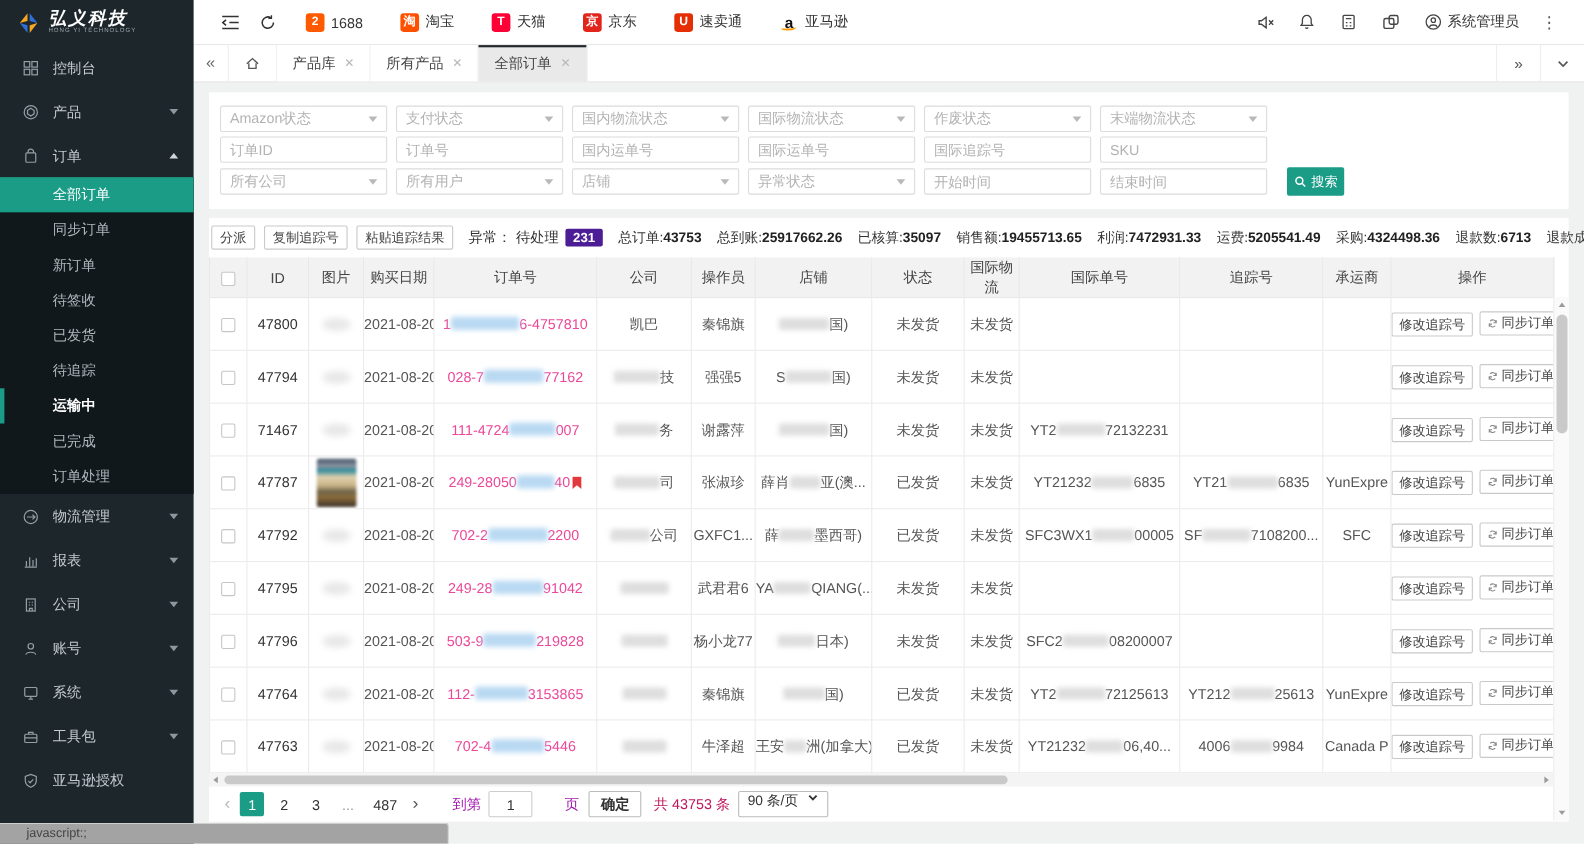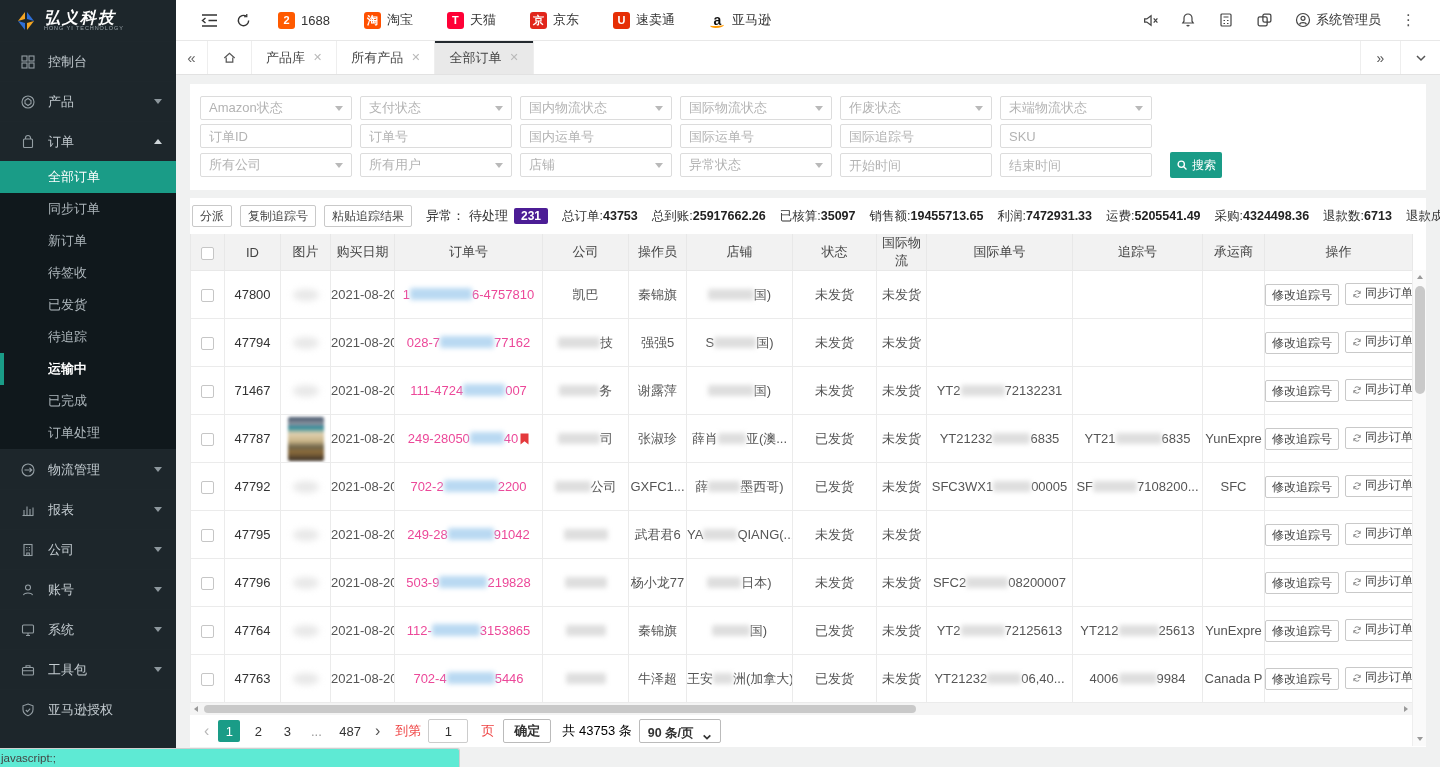--- a/index.html
+++ b/index.html
@@ -92,27 +92,27 @@
   .hthumb { position:absolute; top:2px; height:8px; border-radius:4px; background:#c9c9c9; }
   .harrow { position:absolute; top:3px; width:0; height:0; border-top:3.5px solid transparent; border-bottom:3.5px solid transparent; }
 
   
   .pager { height:32px; display:flex; align-items:center; padding:0 12px; gap:7px; font-size:13px; color:#666; }
   .pg { min-width:22px; height:22px; padding:0 5px; display:flex; align-items:center; justify-content:center; border-radius:2px; cursor:pointer; color:#333; }
   .pg.active { background:#1a9c87; color:#fff; }
   .pg.dots { cursor:default; color:#999; }
   .pg-nav { color:#b9b9b9; font-size:16px; cursor:pointer; padding:0 2px; }
   .pg-nav.next { color:#555; }
-  .goto-lbl { color:#ef4444; margin-left:6px; }
+  .goto-lbl { color:#a21caf; margin-left:22px; }
   .goto-inp { width:40px; height:24px; border:1px solid #ccc; border-radius:2px; text-align:center; font-size:13px; color:#333; }
   .confirm-btn { height:24px; padding:0 10px; background:#fff; border:1px solid #bbb; border-radius:2px; font-size:13px; font-weight:bold; color:#333; cursor:pointer; margin-left:2px; }
-  .total { margin-left:4px; color:#000000; }
-  .pp-sel { height:24px; border:1px solid #bbb; border-radius:2px; display:flex; align-items:flex-end; gap:8px; padding:0 8px; color:#333; cursor:pointer; font-weight:bold; font-size:12.5px; }
-
-  .statusbar { position:absolute; left:0; bottom:0; width:460px; height:19px; background:#5eead4; border-top:1px solid #cfcfcf; border-right:1px solid #cfcfcf; border-top-right-radius:3px; font-size:11.5px; color:#444; line-height:18px; padding-left:1px; z-index:20; }
+  .total { margin-left:4px; color:#be185d; }
+  .pp-sel { height:24px; border:1px solid #bbb; border-radius:2px; display:flex; align-items:flex-start; gap:8px; padding:0 8px; color:#333; cursor:pointer; font-weight:normal; font-size:12.5px; }
+
+  .statusbar { position:absolute; left:0; bottom:0; width:408px; height:19px; background:#a3a3a3; border-top:1px solid #cfcfcf; border-right:1px solid #cfcfcf; border-top-right-radius:3px; font-size:11.5px; color:#444; line-height:18px; padding-left:24px; z-index:20; }
 </style>
 </head>
 <body>
 
 <div class="sidebar">
   <div class="logo">
     <svg width="24" height="24" viewBox="0 0 24 24">
       <path d="M4 12l7-9v7z" fill="#f5a623"></path>
         <path d="M4 12l7 9v-7z" fill="#2e6fd8"></path>
       <path d="M20 12l-7-9v7z" fill="#2e6fd8"></path>

